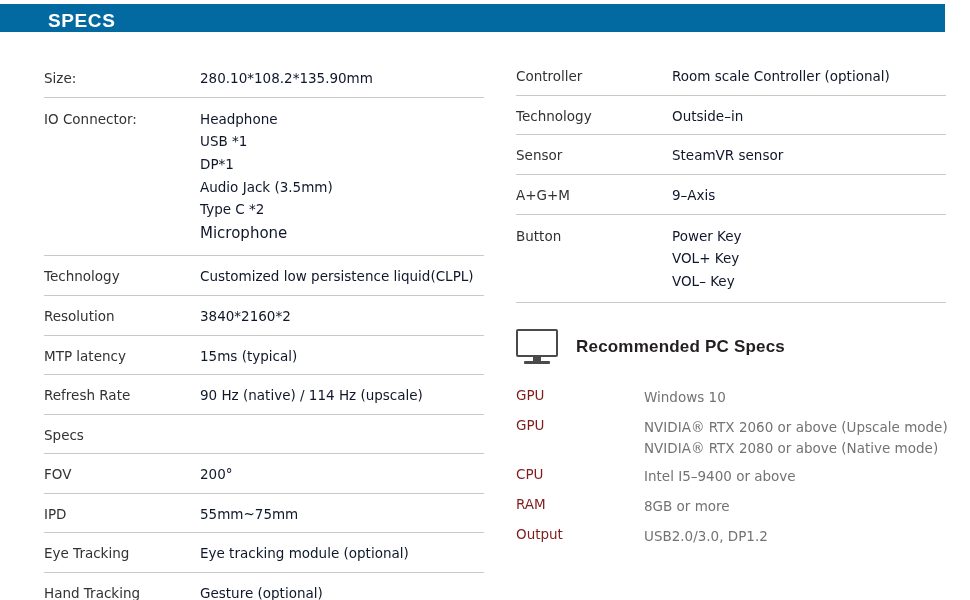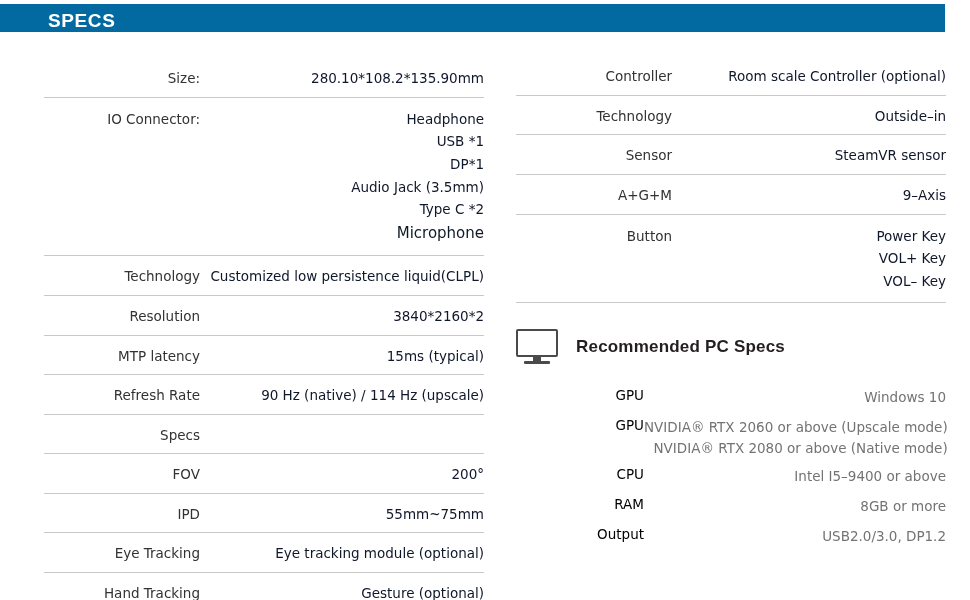--- a/index.html
+++ b/index.html
@@ -36,21 +36,20 @@
     font-family: "Liberation Sans", sans-serif;
   }
 
   
   .columns {
     position: absolute;
     left: 0;
     top: 40px;
     width: 970px;
     height: 560px;
-    text-align: right;
   }
   .col-left {
     position: absolute;
     left: 44px;
     top: 18px;
     width: 440px;
   }
   .col-right {
     position: absolute;
     left: 516px;
@@ -162,21 +161,21 @@
   }
   .pc-row {
     display: flex;
     align-items: flex-start;
     min-height: 30px;
   }
   .pc-label {
     width: 128px;
     flex: 0 0 128px;
     font-size: 13.5px;
-    color: #000000;
+    color: #7f1d1d;
     padding-top: 4px;
     padding-bottom: 4px;
   }
   .pc-value {
     flex: 1 1 auto;
     font-size: 13.5px;
     color: #737373;
     padding-top: 4px;
     padding-bottom: 4px;
     line-height: 1.5;

